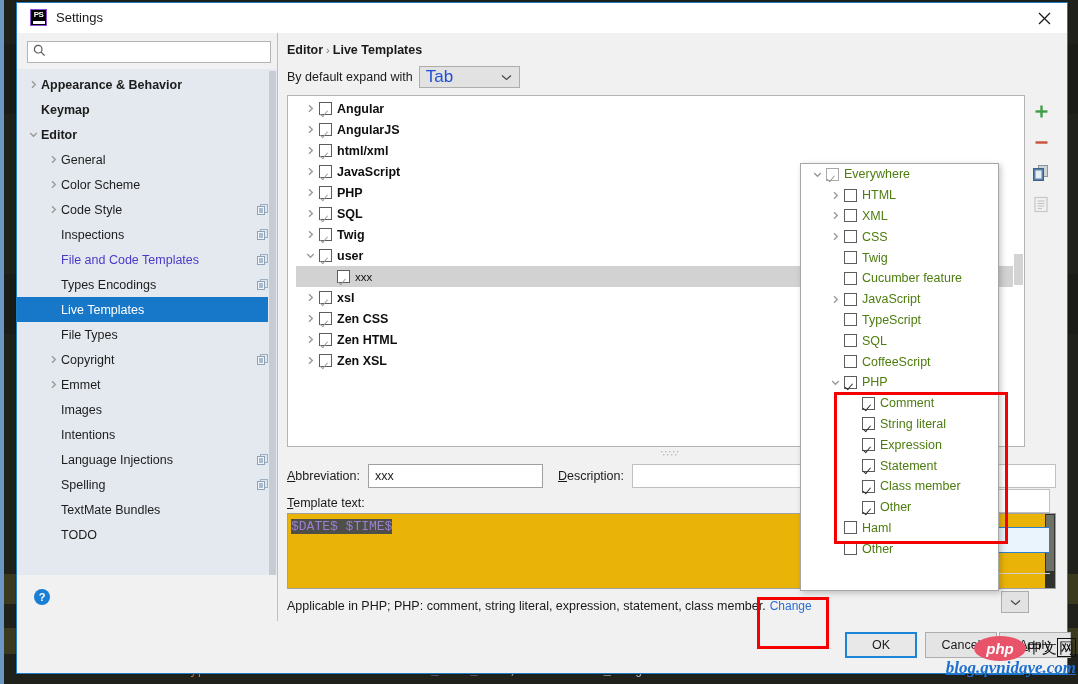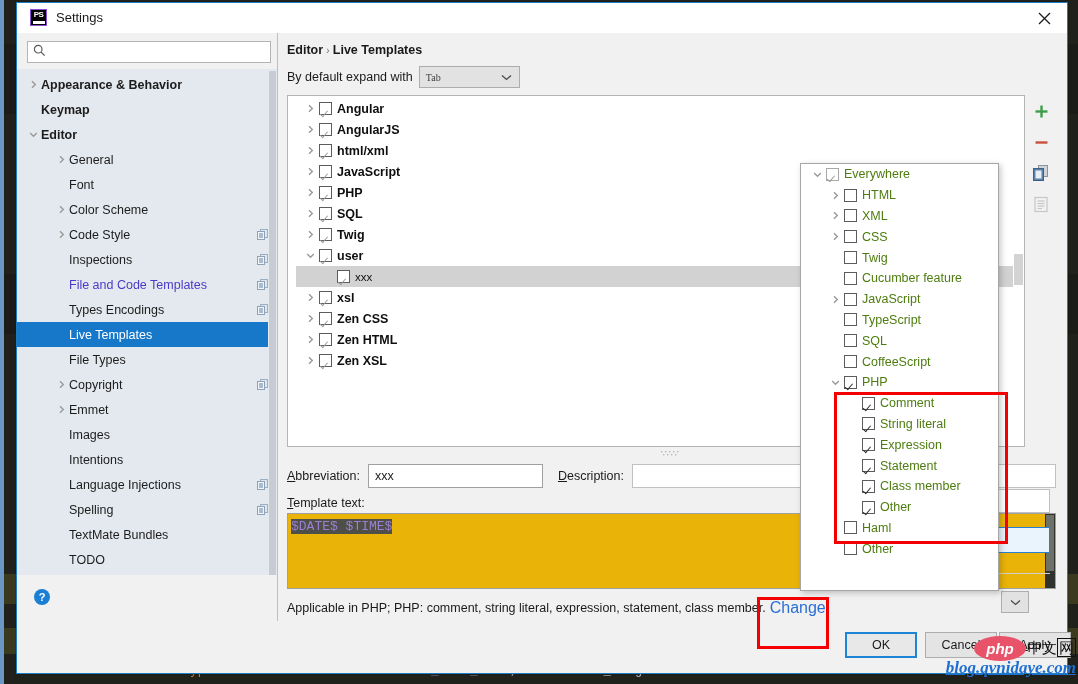--- a/index.html
+++ b/index.html
@@ -111,21 +111,21 @@
   #settings-tree { padding-top:3px; }
   .st-row {
     height:25px; display:flex; align-items:center;
     padding-right:8px; cursor:pointer; position:relative;
   }
   .st-row .arrow {
     width:16px; flex:0 0 16px; display:flex; align-items:center; justify-content:center;
   }
   .st-row .st-label { white-space:nowrap; color:#1c1c1c; font-size:12.5px; }
   .st-row.lvl0 { padding-left:8px; }
-  .st-row.lvl1 { padding-left:36px; }
+  .st-row.lvl1 { padding-left:28px; }
   .st-row.bold .st-label { font-weight:bold; }
   .st-row.selected { background:#1777c9; }
   .st-row.selected .st-label { color:#fff; }
   .st-row.mod .st-label { color:#4c39c8; }
   .st-row .copy-ico { margin-left:auto; flex:0 0 auto; opacity:.85; }
   #left-scrollbar {
     position:absolute; right:0; top:0; width:9px; height:100%;
     background:#e4e9ef;
   }
   #left-scrollbar .thumb {
@@ -150,21 +150,21 @@
   #breadcrumb .sep { color:#7a7a7a; font-weight:normal; margin:0 3px; font-size:11px; }
   #expand-row {
     display:flex; align-items:center; padding:9px 0 7px 9px;
   }
   #expand-row .lbl { font-size:12.5px; color:#1a1a1a; margin-right:6px; }
   .combo {
     height:22px; min-width:100px; background:#e2e2e2;
     border:1px solid #adadad; display:flex; align-items:center;
     padding-left:6px; cursor:pointer; position:relative;
   }
-  .combo .ctext { font-size:10px; color:#404040;font-family:Liberation Serif, serif; }
+  .combo .ctext { font-size:17px; color:#1d4ed8; }
   .combo .carrow { position:absolute; right:7px; top:50%; transform:translateY(-50%); }
   #expand-combo { width:101px; }
 
   
   #tpl-area { display:flex; padding:0 11px 0 9px; }
   #tpl-box {
     width:758px; height:352px; background:#fff;
     border:1px solid #b4b4b4; position:relative; overflow:hidden;
   }
   #tpl-tree { padding-top:2px; }
@@ -222,21 +222,21 @@
     color:#9c7fd4; white-space:pre;
   }
   #editor-code .sel { background:#4d4f48; }
   #editor-sb { position:absolute; right:0; top:0; width:10px; height:100%; background:#2f322d; }
   #editor-sb .thumb { position:absolute; left:1px; top:1px; width:8px; height:56px; background:#6e706a; }
 
   #applicable-row {
     padding:10px 11px 0 9px; display:flex; align-items:center;
   }
   #applicable-text { font-size:12.5px; color:#1a1a1a; }
-  #change-link { font-size:16px; color:#2a6fd4; margin-left:4px; cursor:pointer; }
+  #change-link { font-size:12px; color:#2a6fd4; margin-left:4px; cursor:pointer; }
 
   
   #ghost-desc {
     position:absolute; right:17px; top:456px; width:68px; height:24px;
     background:#fff; border:1px solid #c0c0c0;
   }
   #ghost-focus {
     position:absolute; right:17px; top:494px; width:68px; height:26px;
     background:#eaf4fd; border:1px solid #2a7fd1;
   }
@@ -404,24 +404,20 @@
               </span>
               <span class="st-label">Editor</span>
             </div>
             <div class="st-row lvl1">
               <span class="arrow">
                 <svg width="9" height="9" viewBox="0 0 9 9">
                   <polyline points="3,1.2 6.3,4.5 3,7.8" fill="none" stroke="#9a9a9a" stroke-width="1.4"></polyline>
                 </svg>
               </span>
               <span class="st-label">General</span>
-            </div>
-            <div class="st-row lvl1">
-              <span class="arrow"></span>
-              <span class="st-label">Font</span>
             </div>
             <div class="st-row lvl1">
               <span class="arrow">
                 <svg width="9" height="9" viewBox="0 0 9 9">
                   <polyline points="3,1.2 6.3,4.5 3,7.8" fill="none" stroke="#9a9a9a" stroke-width="1.4"></polyline>
                 </svg>
               </span>
               <span class="st-label">Color Scheme</span>
             </div>
             <div class="st-row lvl1">

